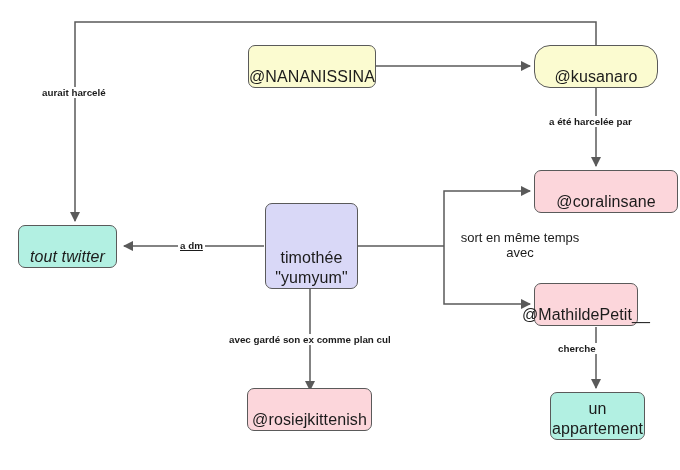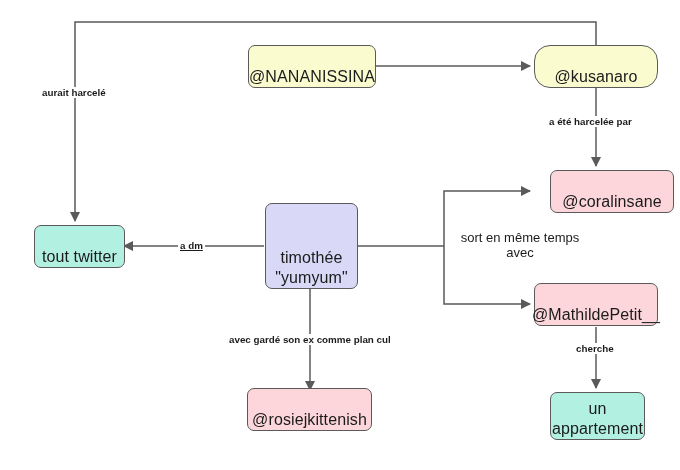--- a/index.html
+++ b/index.html
@@ -95,33 +95,33 @@
   </svg>
 
   <div class="node yellow" style="left:248px; top:45px; width:128px; height:43px;">
     <span>@NANANISSINA</span>
   </div>
 
   <div class="node yellow" style="left:534px; top:45px; width:124px; height:43px;border-radius:16px;">
     <span>@kusanaro</span>
   </div>
 
-  <div class="node pink" style="left:550px; top:170px; width:124px; height:43px;">
+  <div class="node pink" style="left:534px; top:170px; width:144px; height:43px;">
     <span>@coralinsane</span>
   </div>
 
-  <div class="node pink" style="left:534px; top:283px; width:124px; height:43px;">
+  <div class="node pink" style="left:534px; top:283px; width:104px; height:43px;">
     <span>@MathildePetit__</span>
   </div>
 
   <div class="node pink" style="left:247px; top:388px; width:125px; height:43px;">
     <span>@rosiejkittenish</span>
   </div>
 
-  <div class="node teal" style="left:34px; top:225px; width:91px; height:43px;">
+  <div class="node teal" style="left:18px; top:225px; width:99px; height:43px;font-style:italic;">
     <span>tout twitter</span>
   </div>
 
   <div class="node teal" style="left:550px; top:392px; width:95px; height:48px;">
     <span>
       <span>un</span><br>
       <span>appartement</span>
     </span>
   </div>
 
@@ -136,15 +136,15 @@
   <div class="edge-label" style="left:40px; top:87px;">aurait harcelé</div>
 
   <div class="edge-label" style="left:547px; top:116px;">a été harcelée par</div>
 
   <div class="edge-label" style="left:178px; top:240px;text-decoration:underline;">a dm</div>
 
   <div class="edge-label" style="left:227px; top:334px;">avec gardé son ex comme plan cul</div>
 
   <div class="edge-label plain" style="left:452px; top:230px; text-align:center;">sort en même temps avec</div>
 
-  <div class="edge-label" style="left:574px; top:343px;">cherche</div>
+  <div class="edge-label" style="left:556px; top:343px;">cherche</div>
 
 </div>
 
 </body></html>

